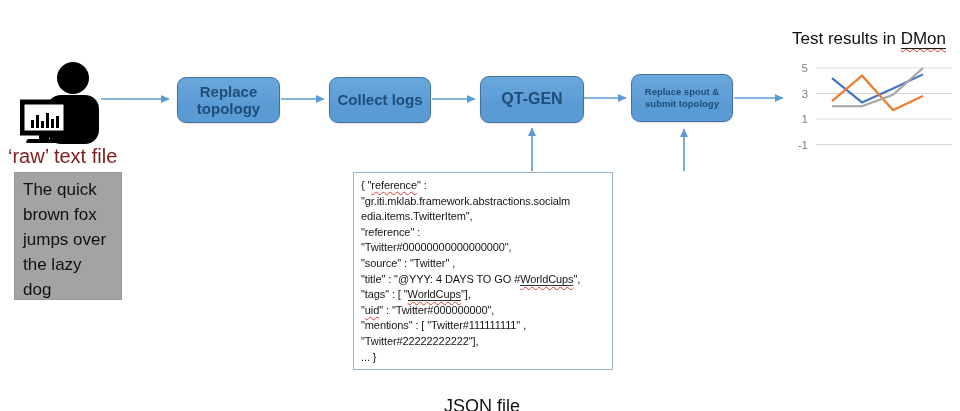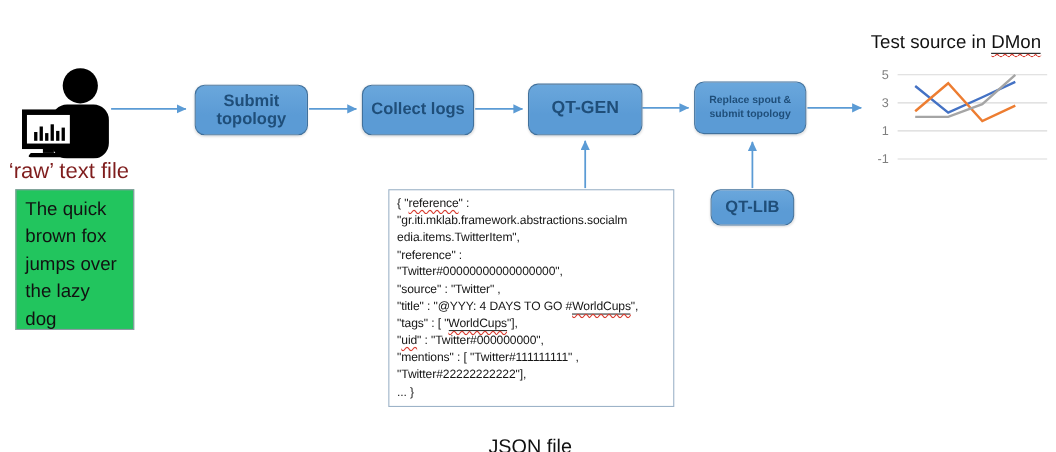--- a/index.html
+++ b/index.html
@@ -13,21 +13,21 @@
     position:absolute;display:flex;align-items:center;justify-content:center;text-align:center;
     background:linear-gradient(180deg,#6aa7dc 0%,#5B9BD5 60%);
     border:1.6px solid #41719C;border-radius:9px;
     color:#1F4E79;font-weight:700;line-height:1.15;
     box-shadow:0 1px 2px rgba(0,0,0,0.12);
   }
   .flowbox.small{font-size:9.5px;font-weight:700;line-height:1.25;}
   
   .srclabel{font-size:20px;color:#7f1d1d;}
   .rawbox{
-    position:absolute;border:1px solid #8e99a3;background:#22c55e;
+    position:absolute;border:1px solid #8e99a3;background:#a3a3a3;
     font-size:17px;line-height:25px;padding:4px 8px;color:#111;
   }
   
   .jsonbox{
     position:absolute;border:1px solid #9DB3C8;background:#fff;
     font-size:11px;line-height:15.6px;padding:5px 7px;color:#151515;
     letter-spacing:-0.1px;
   }
   .jsonbox .sp{
     text-decoration-line:underline;text-decoration-style:wavy;
@@ -81,48 +81,47 @@
       <rect x="36" y="58" width="3" height="12"></rect>
     </g>
     <rect x="19" y="75" width="10" height="6" fill="#000"></rect>
     <path d="M8 85 L40 85 Q44 85 40 81 L8 81 Q4 85 8 85 z" fill="#000"></path>
   </svg>
 
   <div class="abs srclabel" style="left:8px;top:145px;width:160px;">‘raw’ text file</div>
 
   <div class="rawbox" style="left:14px;top:172px;width:90px;height:118px;">The quick brown fox jumps over the lazy dog</div>
 
-  <div class="flowbox" style="left:177px;top:77px;width:101px;height:44px;font-size:15px;">Submit topology</div>
+  <div class="flowbox" style="left:177px;top:77px;width:101px;height:44px;font-size:15px;">Replace topology</div>
 
   <div class="flowbox" style="left:329px;top:77px;width:100px;height:44px;font-size:15px;">Collect logs</div>
 
   <div class="flowbox small" style="left:631px;top:74px;width:102px;height:48px;padding:0 8px;box-sizing:border-box;">Replace spout &amp; submit topology</div>
 
   <div class="flowbox" style="left:480px;top:76px;width:102px;height:45px;font-size:16px;">QT-GEN</div>
 
-  <div class="flowbox" style="left:646px;top:172px;width:74px;height:31px;font-size:15px;">QT-LIB</div>
 
   <div class="jsonbox" style="left:353px;top:172px;width:244px;height:186px;" id="json-lines">
       <div><span>{ "</span><span class="sp">reference</span><span>" :</span></div>
       <div><span>"gr.iti.mklab.framework.abstractions.socialm</span></div>
       <div><span>edia.items.TwitterItem",</span></div>
       <div><span>"reference" :</span></div>
       <div><span>"Twitter#00000000000000000",</span></div>
       <div><span>"source" : "Twitter" ,</span></div>
       <div><span>"title" : "@YYY: 4 DAYS TO GO #</span><span class="spu">WorldCups</span><span>",</span></div>
       <div><span>"tags" : [ "</span><span class="spu">WorldCups</span><span>"],</span></div>
       <div><span>"</span><span class="sp">uid</span><span>" : "Twitter#000000000",</span></div>
       <div><span>"mentions" : [ "Twitter#111111111" ,</span></div>
       <div><span>"Twitter#22222222222"],</span></div>
       <div><span>... }</span></div>
     </div>
   <div class="jsoncaption" style="left:353px;top:372px;width:258px;">JSON file</div>
 
   <div class="charttitle" style="left:778px;top:29px;width:182px;">
-    <span>Test source in </span><span class="hl">DMon</span>
+    <span>Test results in </span><span class="hl">DMon</span>
   </div>
   <svg class="abs" style="left:786px;top:58px;" width="172" height="96" id="results-chart">
       <line x1="30" x2="166" y1="10" y2="10" stroke="#d9d9d9" stroke-width="1"></line>
       <text x="22" y="14" text-anchor="end" fill="#7f7f7f" font-size="11.5">5</text>
       <line x1="30" x2="166" y1="35.5" y2="35.5" stroke="#d9d9d9" stroke-width="1"></line>
       <text x="22" y="39.5" text-anchor="end" fill="#7f7f7f" font-size="11.5">3</text>
       <line x1="30" x2="166" y1="61" y2="61" stroke="#d9d9d9" stroke-width="1"></line>
       <text x="22" y="65" text-anchor="end" fill="#7f7f7f" font-size="11.5">1</text>
       <line x1="30" x2="166" y1="86.5" y2="86.5" stroke="#d9d9d9" stroke-width="1"></line>
       <text x="22" y="90.5" text-anchor="end" fill="#7f7f7f" font-size="11.5">-1</text>

